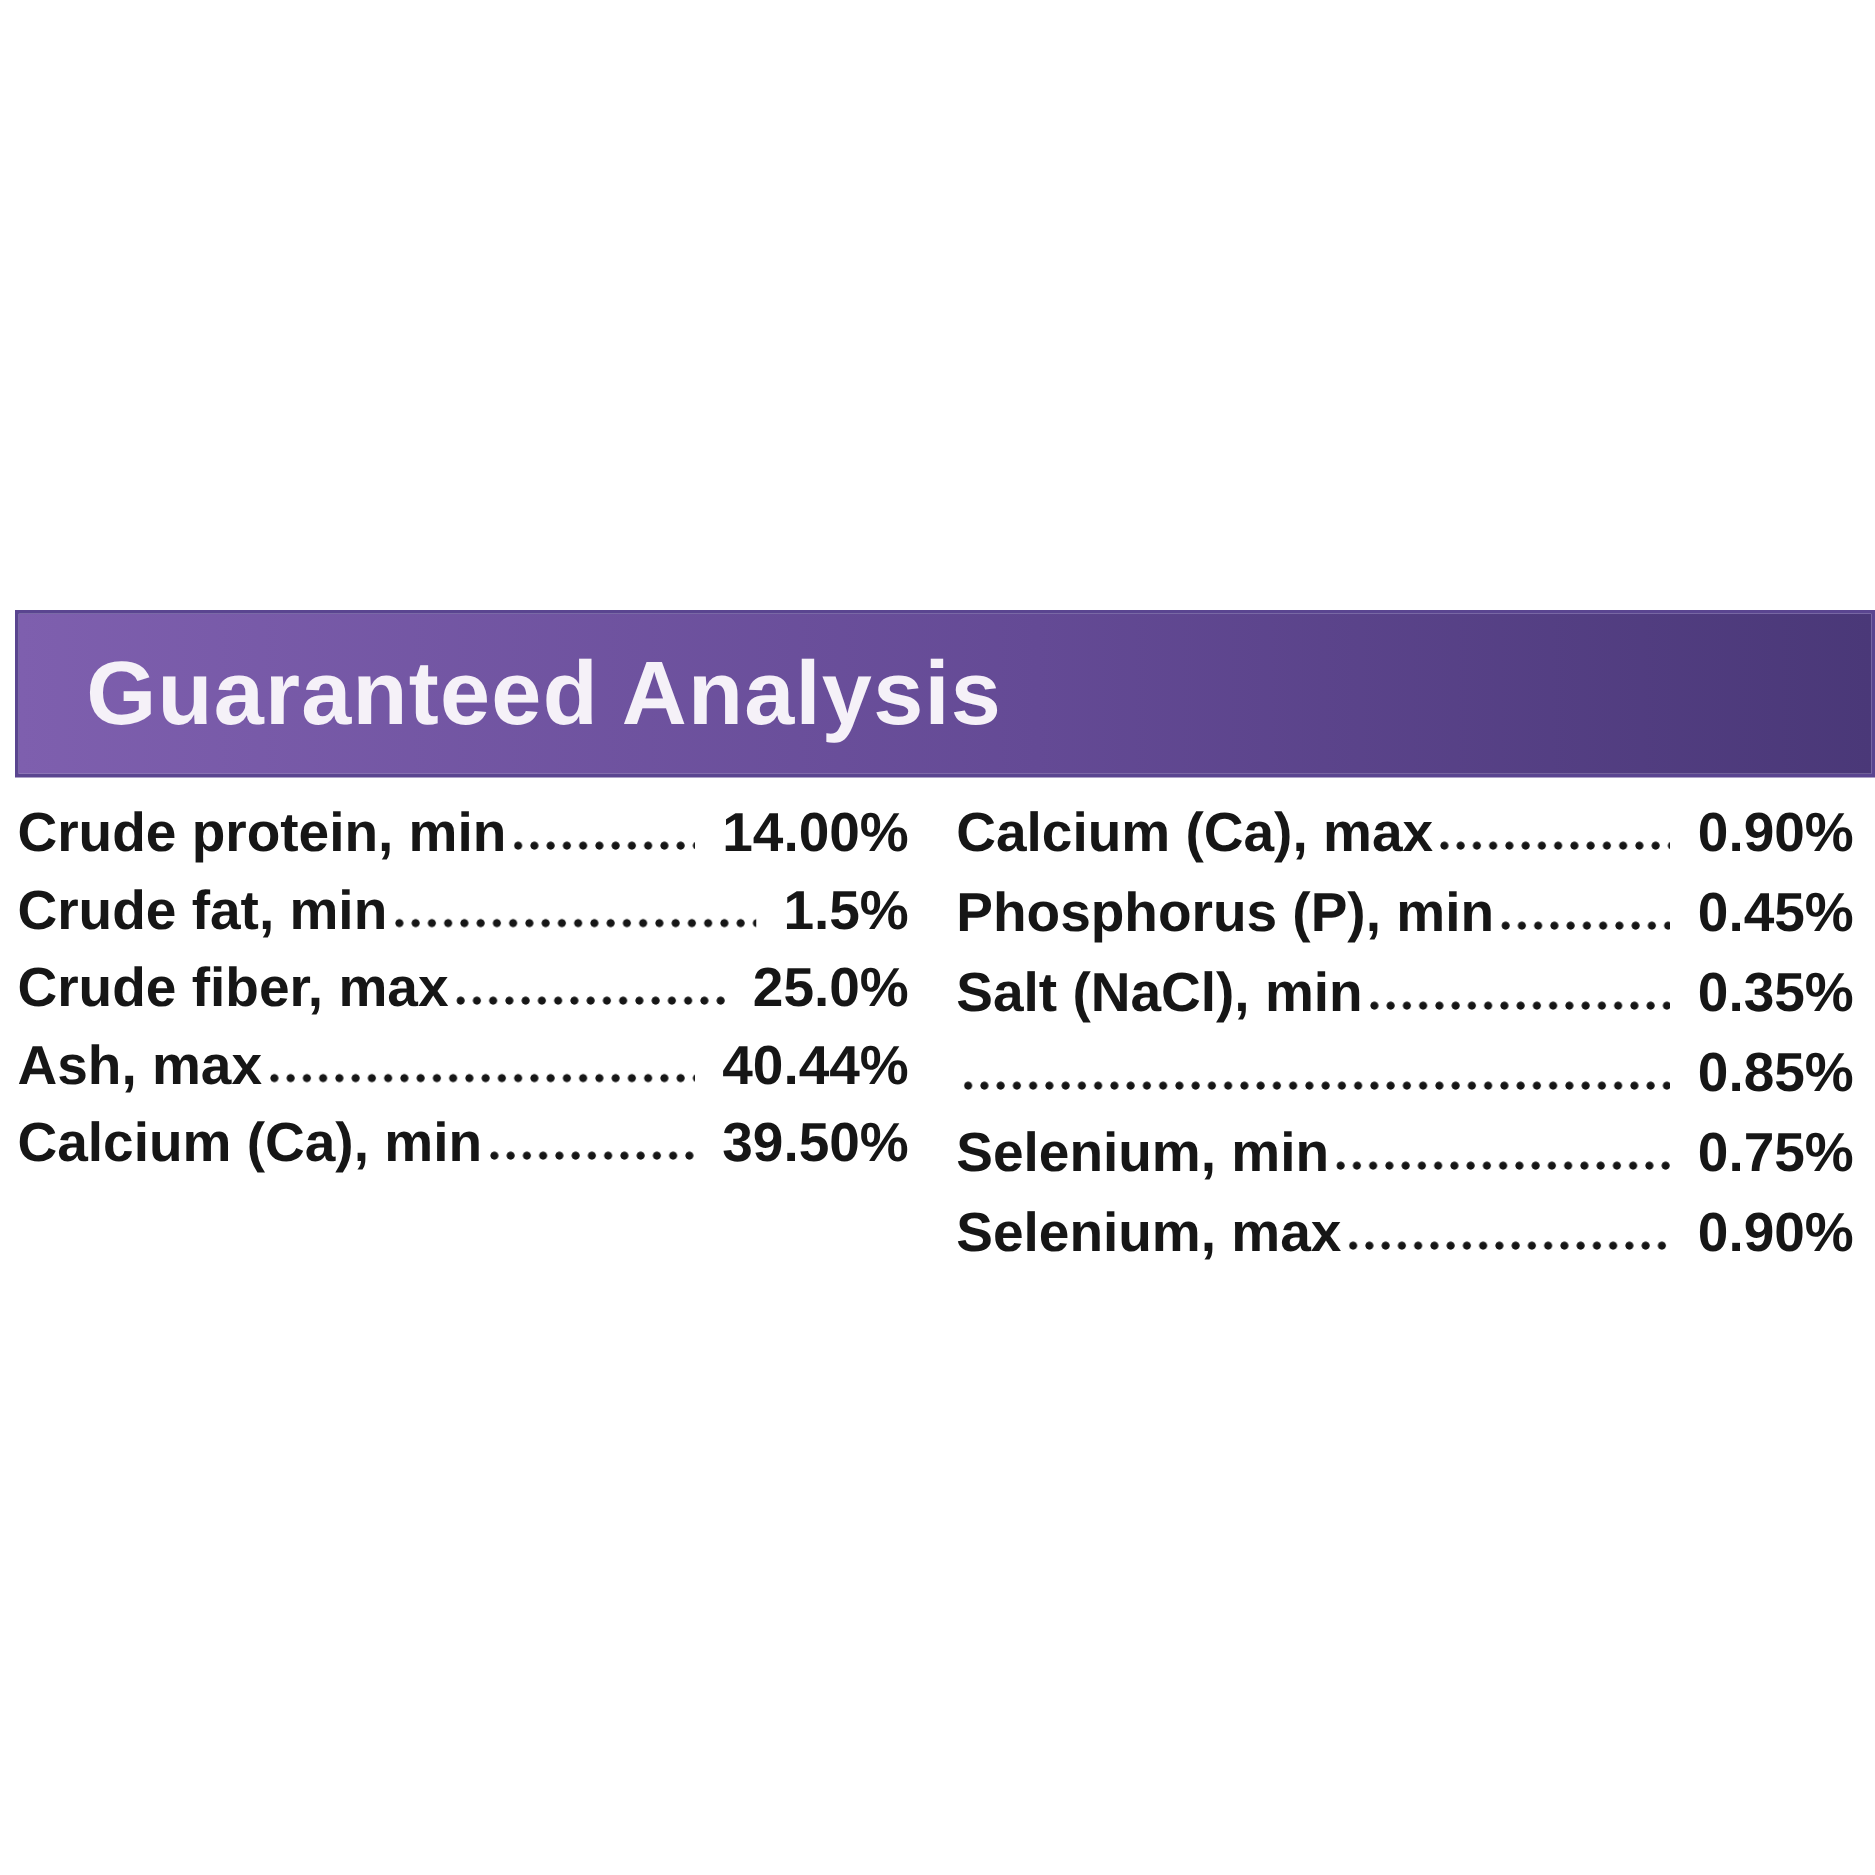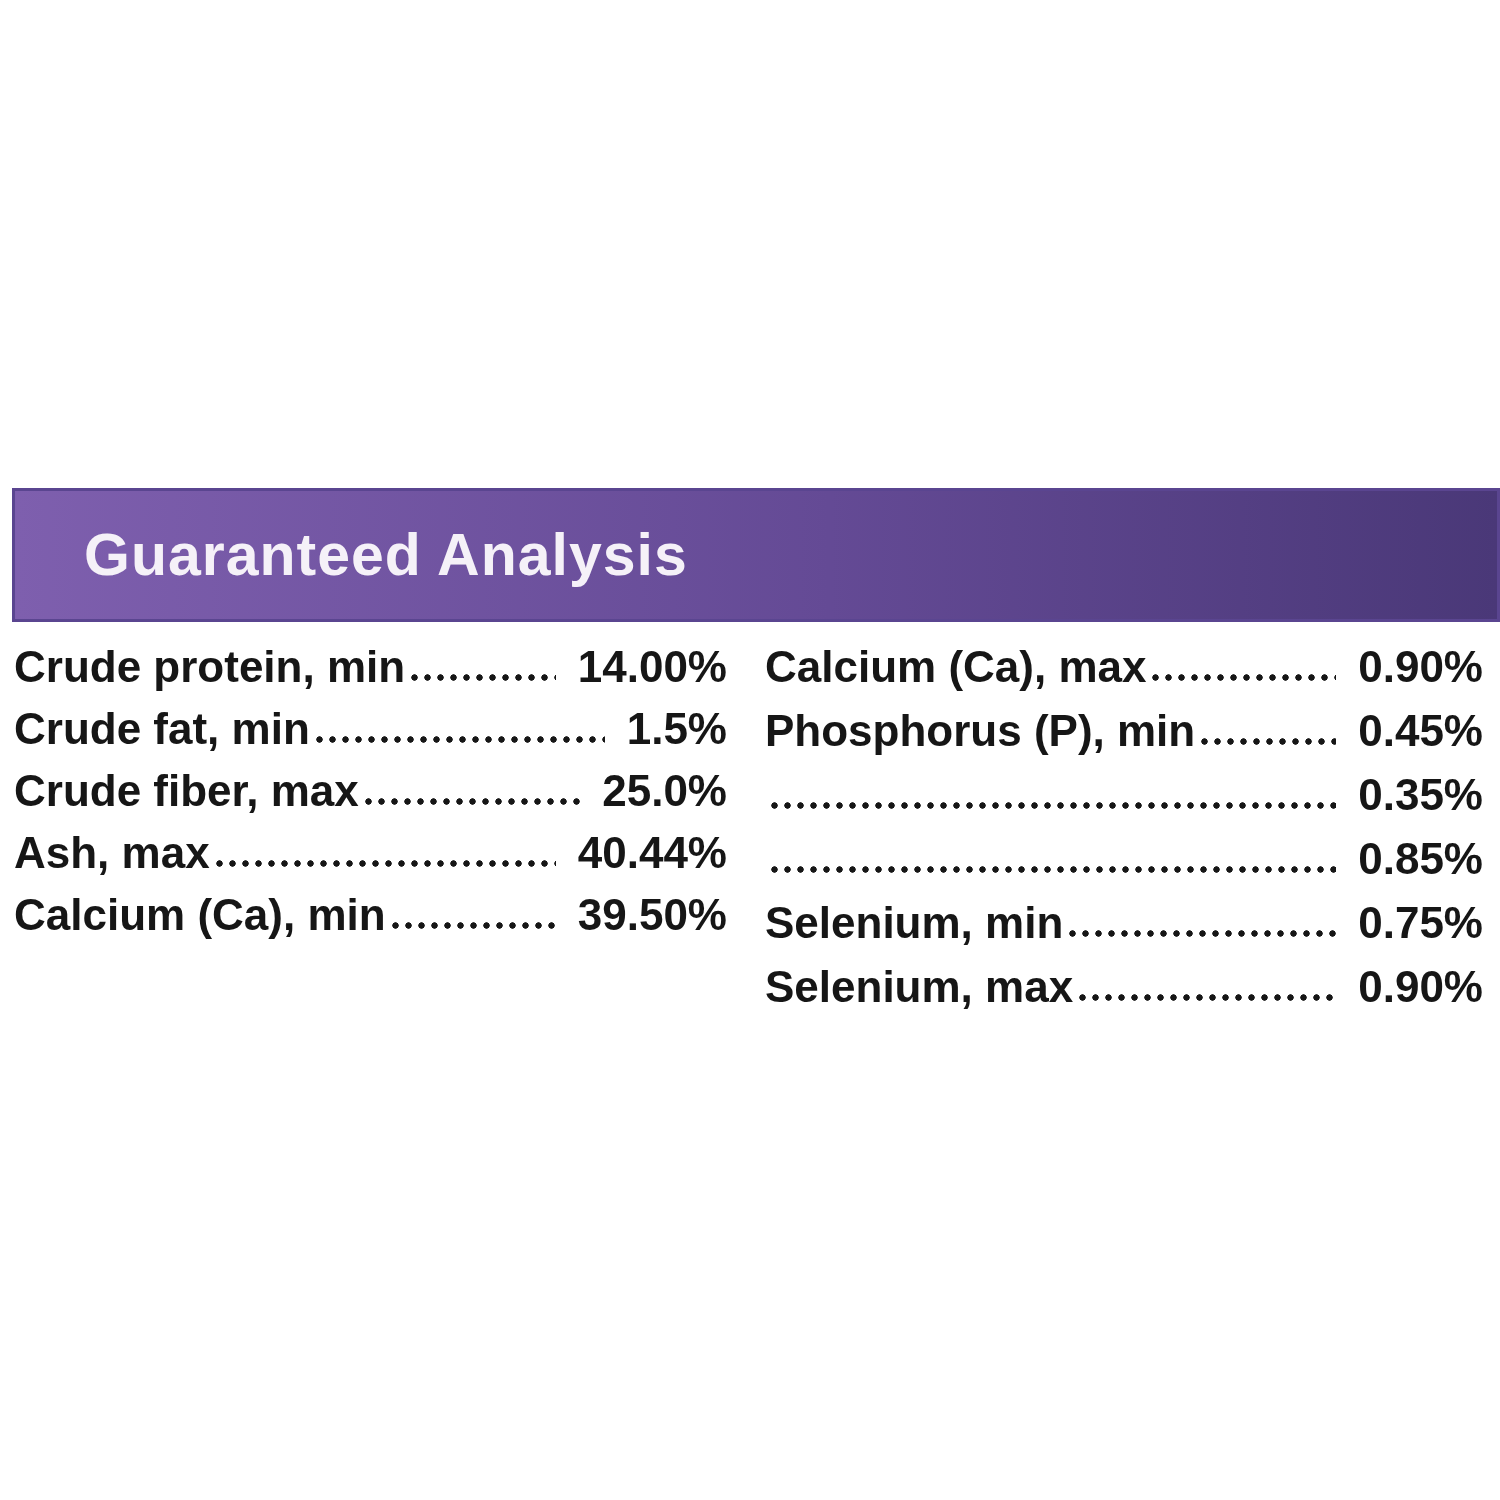--- a/index.html
+++ b/index.html
@@ -22,27 +22,26 @@
     right: 0;
     height: 134px;
     box-sizing: border-box;
     background: linear-gradient(90deg, var(--grad-left, #7E5FAE) 0%, #644A95 55%, var(--grad-right, #4A3878) 100%);
     border: 3px solid var(--header-border, #5A4590);
     display: flex;
     align-items: center;
   }
   .header-title {
     color: var(--header-text, #F5F1F8);
-    font-size: 59px;
+    font-size: 72px;
     font-weight: bold;
     letter-spacing: 1px;
     padding-left: 54px;
     line-height: 1;
     white-space: nowrap;
-    margin-left: 15px;
   }
   .analysis-section {
     position: absolute;
     top: 645px;
     left: 14px;
     right: 17px;
     display: grid;
     grid-template-columns: 713px 1fr;
     column-gap: 38px;
     color: var(--body-text, #161616);
@@ -118,20 +117,21 @@
         <span class="label">Calcium (Ca), max</span>
         <span class="leader"></span>
         <span class="value">0.90%</span>
       </div>
       <div class="row">
         <span class="label">Phosphorus (P), min</span>
         <span class="leader"></span>
         <span class="value">0.45%</span>
       </div>
       <div class="row">
+        <span class="label">Salt (NaCl), min</span>
         <span class="leader"></span>
         <span class="value">0.35%</span>
       </div>
       <div class="row">
         <span class="leader"></span>
         <span class="value">0.85%</span>
       </div>
       <div class="row">
         <span class="label">Selenium, min</span>
         <span class="leader"></span>

